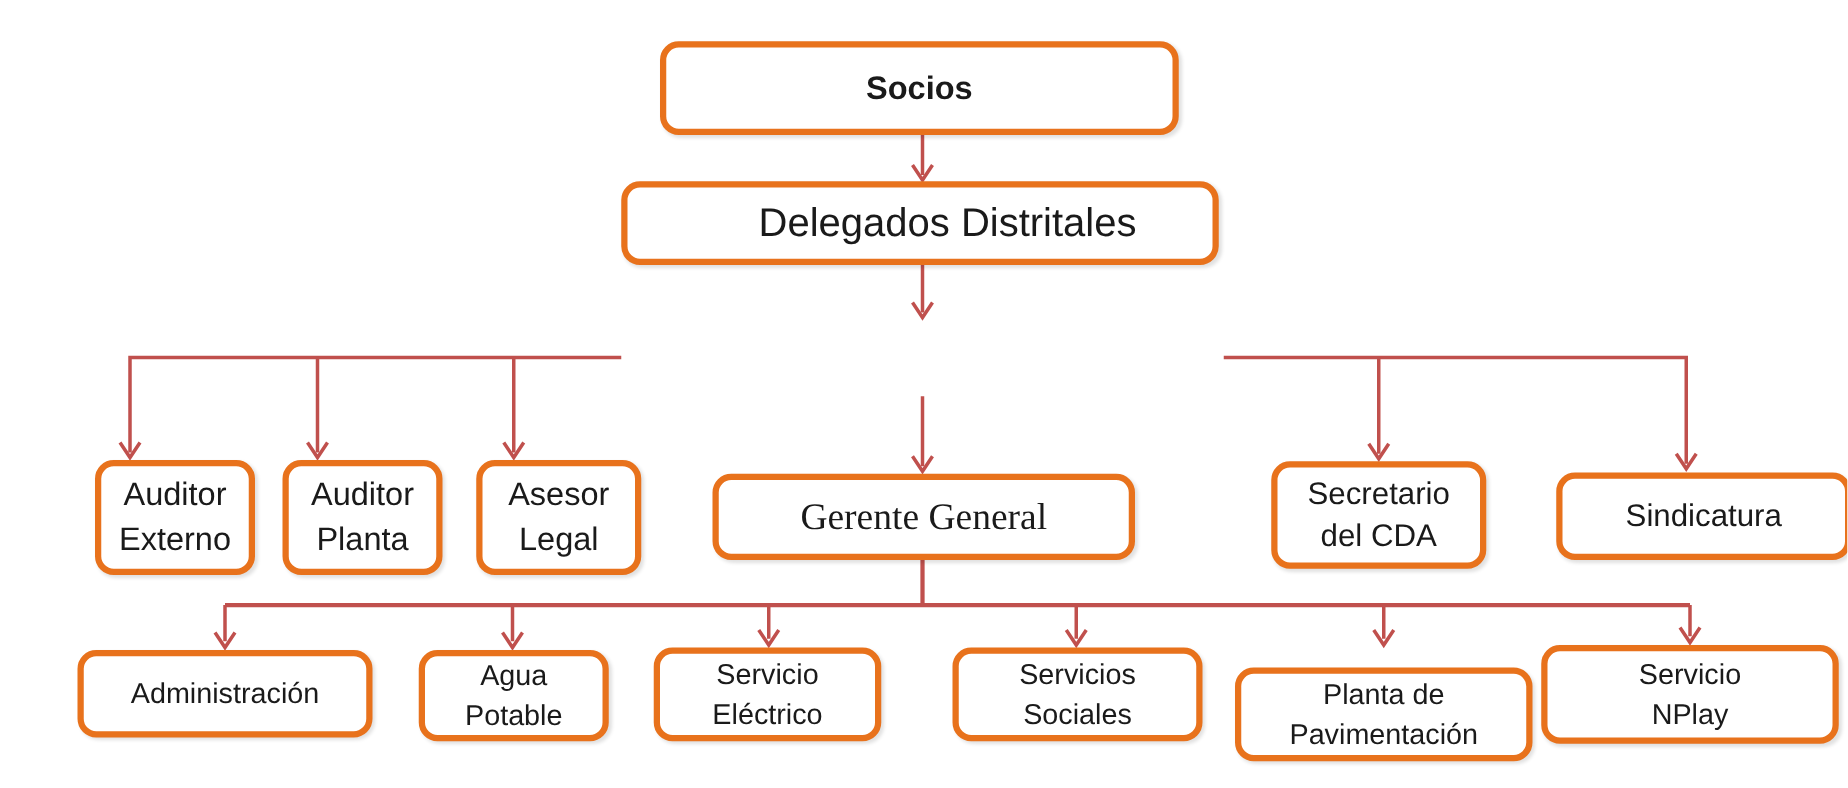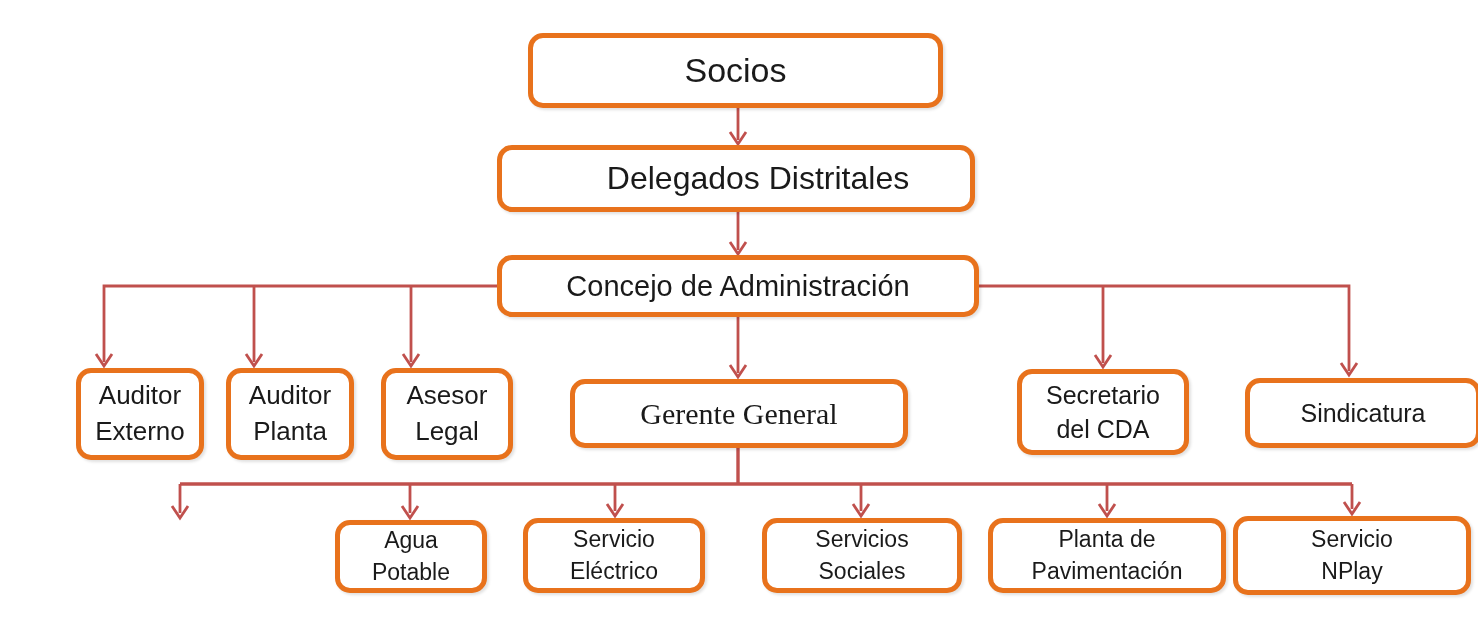--- a/index.html
+++ b/index.html
@@ -35,21 +35,21 @@
     text-align:center;
     color:var(--box-text);
     box-shadow:2px 2px 3px rgba(0,0,0,0.12);
     z-index:2;
   }
   .node .label{
     display:block;
     line-height:1.38;
   }
   .nowrap .label{white-space:nowrap;}
-  .f34{font-size:34px;font-weight:normal;}
+  .f34{font-size:26px;font-weight:bold;}
   .f32{font-size:32px;}
   .f29{font-size:29px;}
   .f30{font-size:30px;font-family:Liberation Serif, serif;}
   .f26{font-size:26px;margin-left:36px;}
   .f25{font-size:25px;}
   .f23{font-size:23px;}
   svg .shaft, svg .head{
     stroke:var(--connector);
     fill:none;
     stroke-width:2.8;
@@ -112,23 +112,20 @@
   </svg>
 
   <div class="node nowrap f34" style="left:528px;top:33px;width:415px;height:75px;">
     <span class="label">Socios</span>
   </div>
 
   <div class="node nowrap f32" style="left:497px;top:145px;width:478px;height:67px;padding-left:44px;">
     <span class="label">Delegados Distritales</span>
   </div>
 
-  <div class="node nowrap f29" style="left:497px;top:255px;width:482px;height:62px;">
-    <span class="label">Concejo de Administración</span>
-  </div>
 
   <div class="node f26" style="left:40px;top:368px;width:128px;height:92px;">
     <span class="label" style="max-width:105px;">Auditor Externo</span>
   </div>
 
   <div class="node f26" style="left:190px;top:368px;width:128px;height:92px;">
     <span class="label" style="max-width:105px;">Auditor Planta</span>
   </div>
 
   <div class="node f26" style="left:345px;top:368px;width:132px;height:92px;">
@@ -140,34 +137,37 @@
   </div>
 
   <div class="node f25" style="left:1017px;top:369px;width:172px;height:86px;">
     <span class="label" style="max-width:135px;">Secretario del CDA</span>
   </div>
 
   <div class="node nowrap f25" style="left:1245px;top:378px;width:236px;height:70px;">
     <span class="label">Sindicatura</span>
   </div>
 
+  <div class="node nowrap f23" style="left:62px;top:520px;width:236px;height:70px;">
+    <span class="label">Administración</span>
+  </div>
 
   <div class="node f23" style="left:335px;top:520px;width:152px;height:73px;">
     <span class="label" style="max-width:95px;">Agua Potable</span>
   </div>
 
   <div class="node f23" style="left:523px;top:518px;width:182px;height:75px;">
     <span class="label" style="max-width:120px;">Servicio Eléctrico</span>
   </div>
 
   <div class="node f23" style="left:762px;top:518px;width:200px;height:75px;">
     <span class="label" style="max-width:120px;">Servicios Sociales</span>
   </div>
 
-  <div class="node f23" style="left:988px;top:518px;width:238px;height:75px;">
+  <div class="node f23" style="left:988px;top:534px;width:238px;height:75px;">
     <span class="label" style="max-width:165px;">Planta de Pavimentación</span>
   </div>
 
   <div class="node f23" style="left:1233px;top:516px;width:238px;height:79px;">
     <span class="label" style="max-width:110px;">Servicio NPlay</span>
   </div>
 
 </div>
 
 </body></html>

